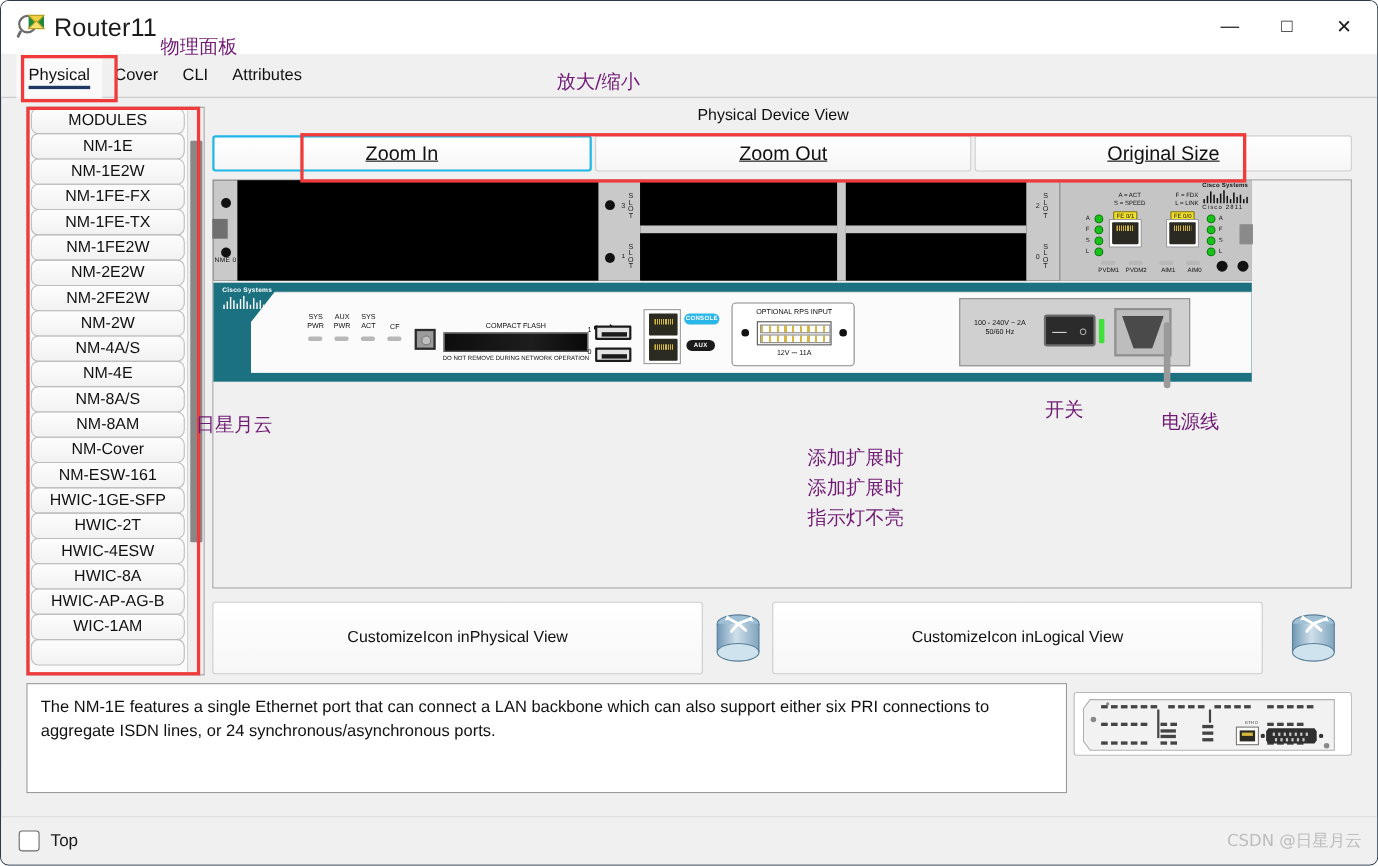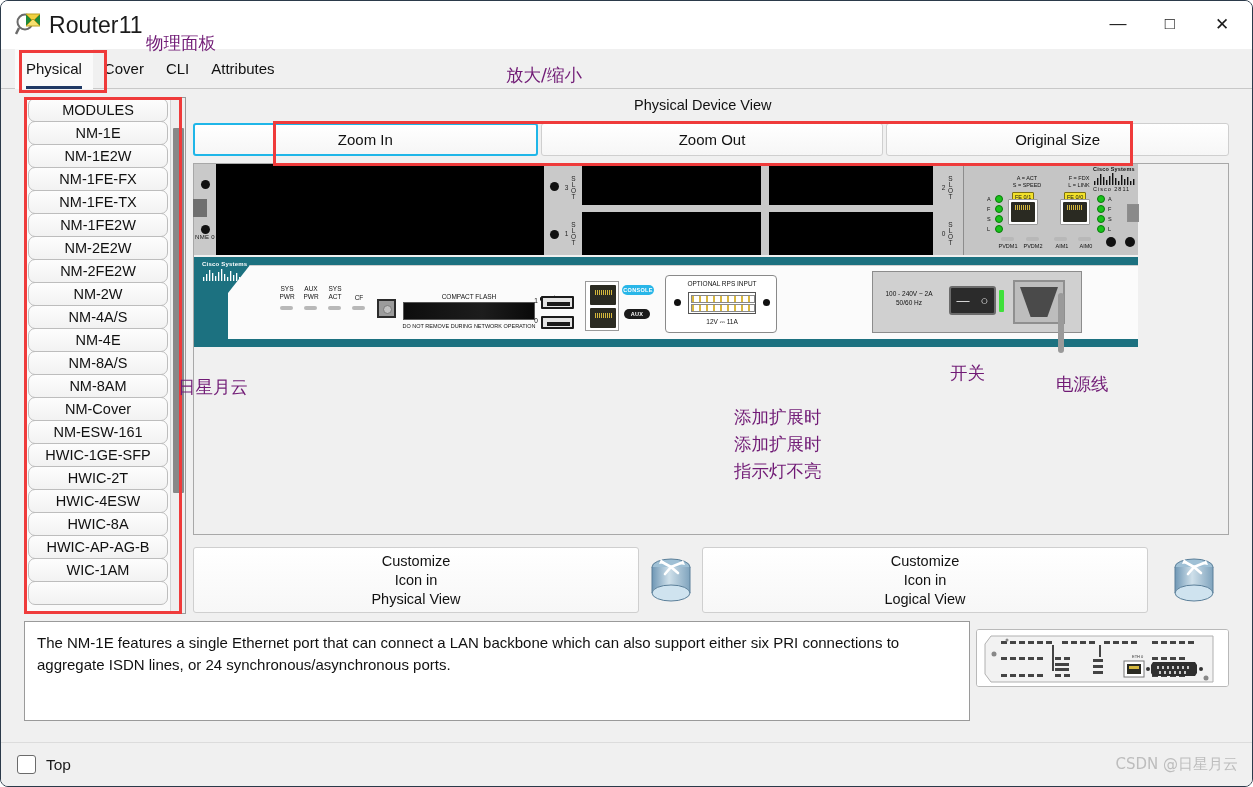--- a/index.html
+++ b/index.html
@@ -46,21 +46,21 @@
     border-bottom:1px solid #c8c8c8;
   }
   #tabs-inner { position:absolute; left:14px; top:0; display:flex; height:40px; }
   .tab {
     padding:0 11px; height:40px; display:flex; align-items:flex-start;
     padding-top:11px;
     font-size:15px; color:#111; background:transparent;
     cursor:default;
   }
   .tab.active { background:#fafafa; }
-  .tab.active .tab-lbl { border-bottom:3px solid #1f3864; padding-bottom:9px; }
+  .tab.active .tab-lbl { border-bottom:3px solid #1f3864; padding-bottom:1px; }
 
   
   #modulepanel {
     position:absolute; left:23px; top:96px; width:162px; height:517px;
     background:#fafafa;
     border:1px solid #9a9a9a;
     overflow:hidden;
   }
   #modulelist {
     position:absolute; left:0; top:0; width:146px; height:100%;
@@ -92,21 +92,21 @@
   }
   #zoomrow {
     position:absolute; left:192px; top:122px; width:1036px; height:33px;
     display:flex;
   }
   .zoombtn {
     flex:1; margin-right:3px;
     background:linear-gradient(#ffffff,#f6f6f6);
     border:1px solid #cfcfcf; border-radius:3px;
     display:flex; align-items:center; justify-content:center;
-    font-size:15px; color:#111; cursor:default;
+    font-size:18px; color:#111; cursor:default;text-decoration:underline;
   }
   .zoombtn:last-child { margin-right:0; }
   .zoombtn.focus { border:2px solid #1fb6e8; }
 
   
   #deviceview {
     position:absolute; left:192px; top:162px; width:1036px; height:372px;
     background:#f0f0f0; border:1px solid #a8a8a8;
   }
 
@@ -239,21 +239,21 @@
   }
 
   
   #customrow {
     position:absolute; left:192px; top:546px; width:1036px; height:66px;
   }
   .custbtn {
     position:absolute; top:0; height:66px;
     background:linear-gradient(#ffffff,#f7f7f7);
     border:1px solid #cfcfcf; border-radius:3px;
-    display:flex; flex-direction:column; align-items:center;
+    display:flex; flex-direction:row; align-items:center;
     justify-content:center; font-size:14.5px; color:#111; line-height:19px;
     cursor:default;
   }
   .routericon { position:absolute; top:8px; width:52px; height:50px; }
 
   
   #descbox {
     position:absolute; left:23px; top:620px; width:946px; height:100px;
     background:#ffffff; border:1px solid #9a9a9a;
     padding:10px 12px; font-size:15px; color:#111; line-height:22px;

